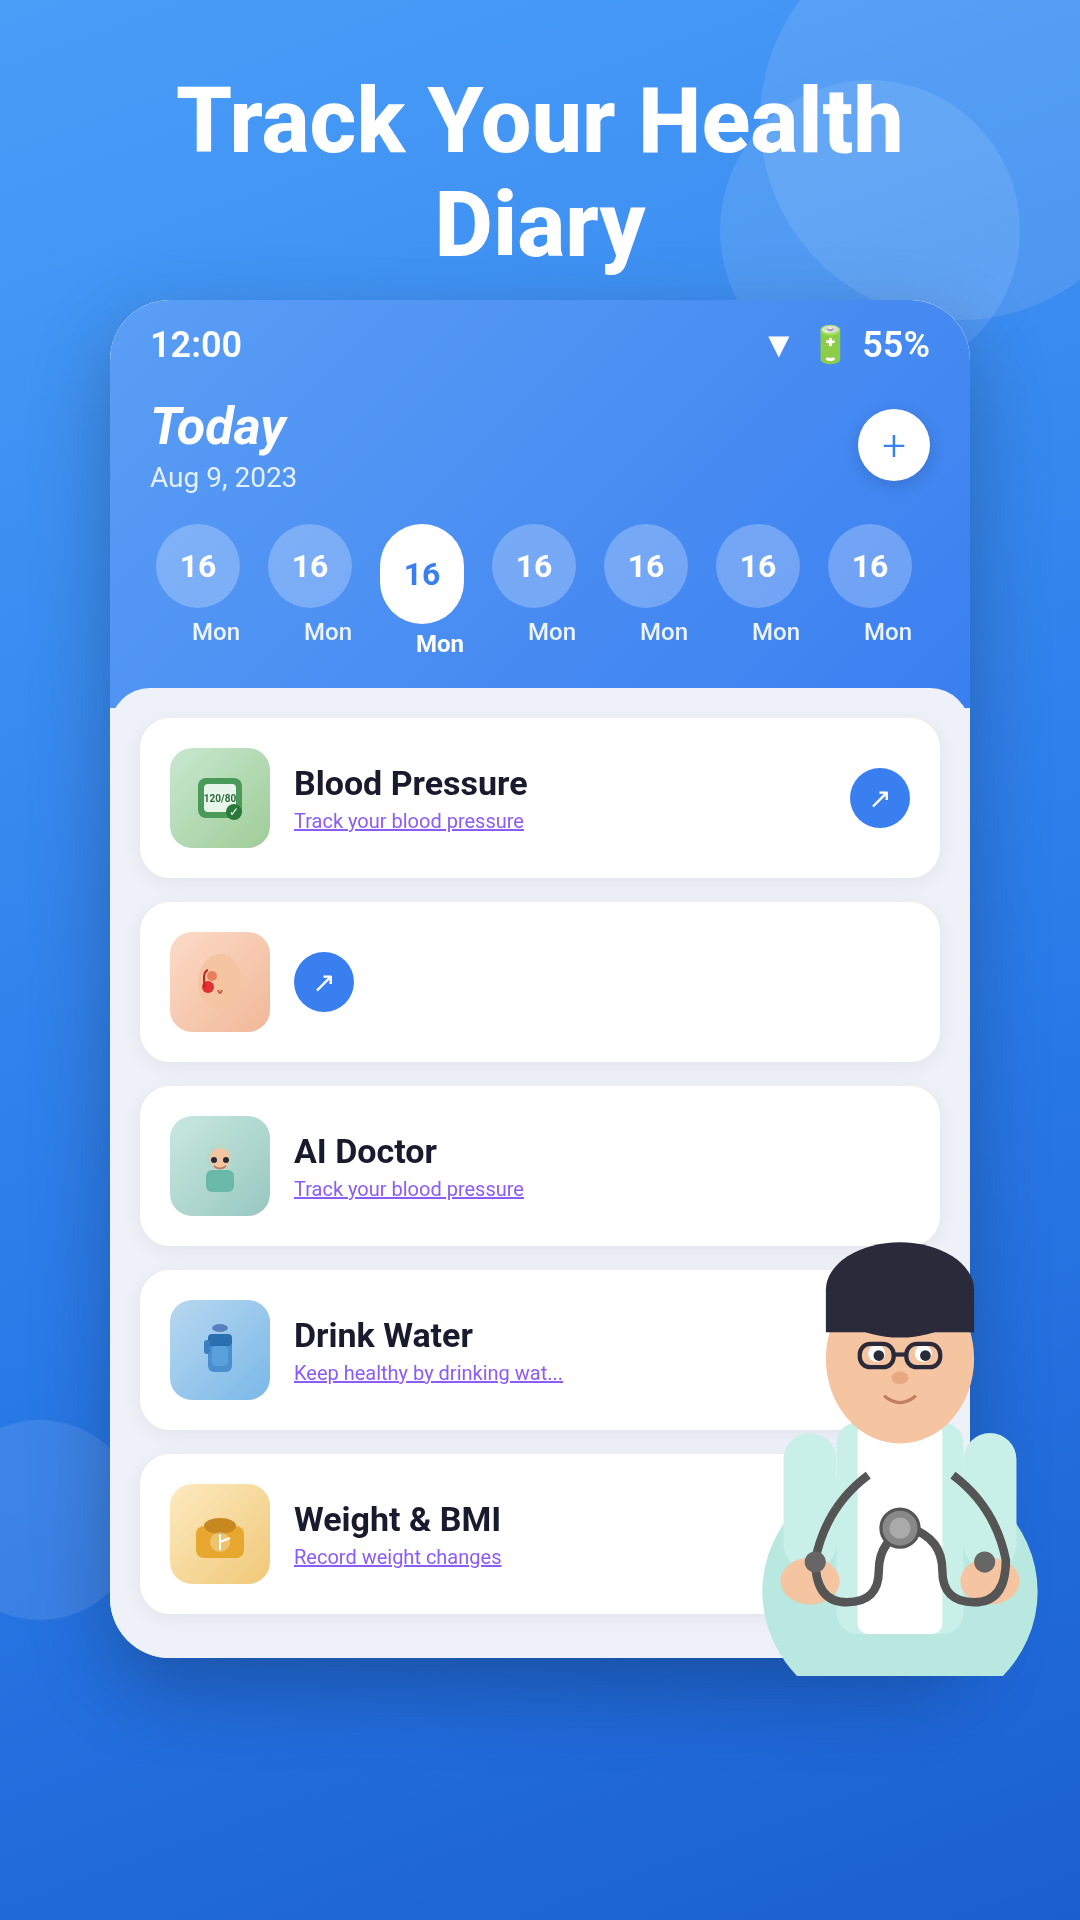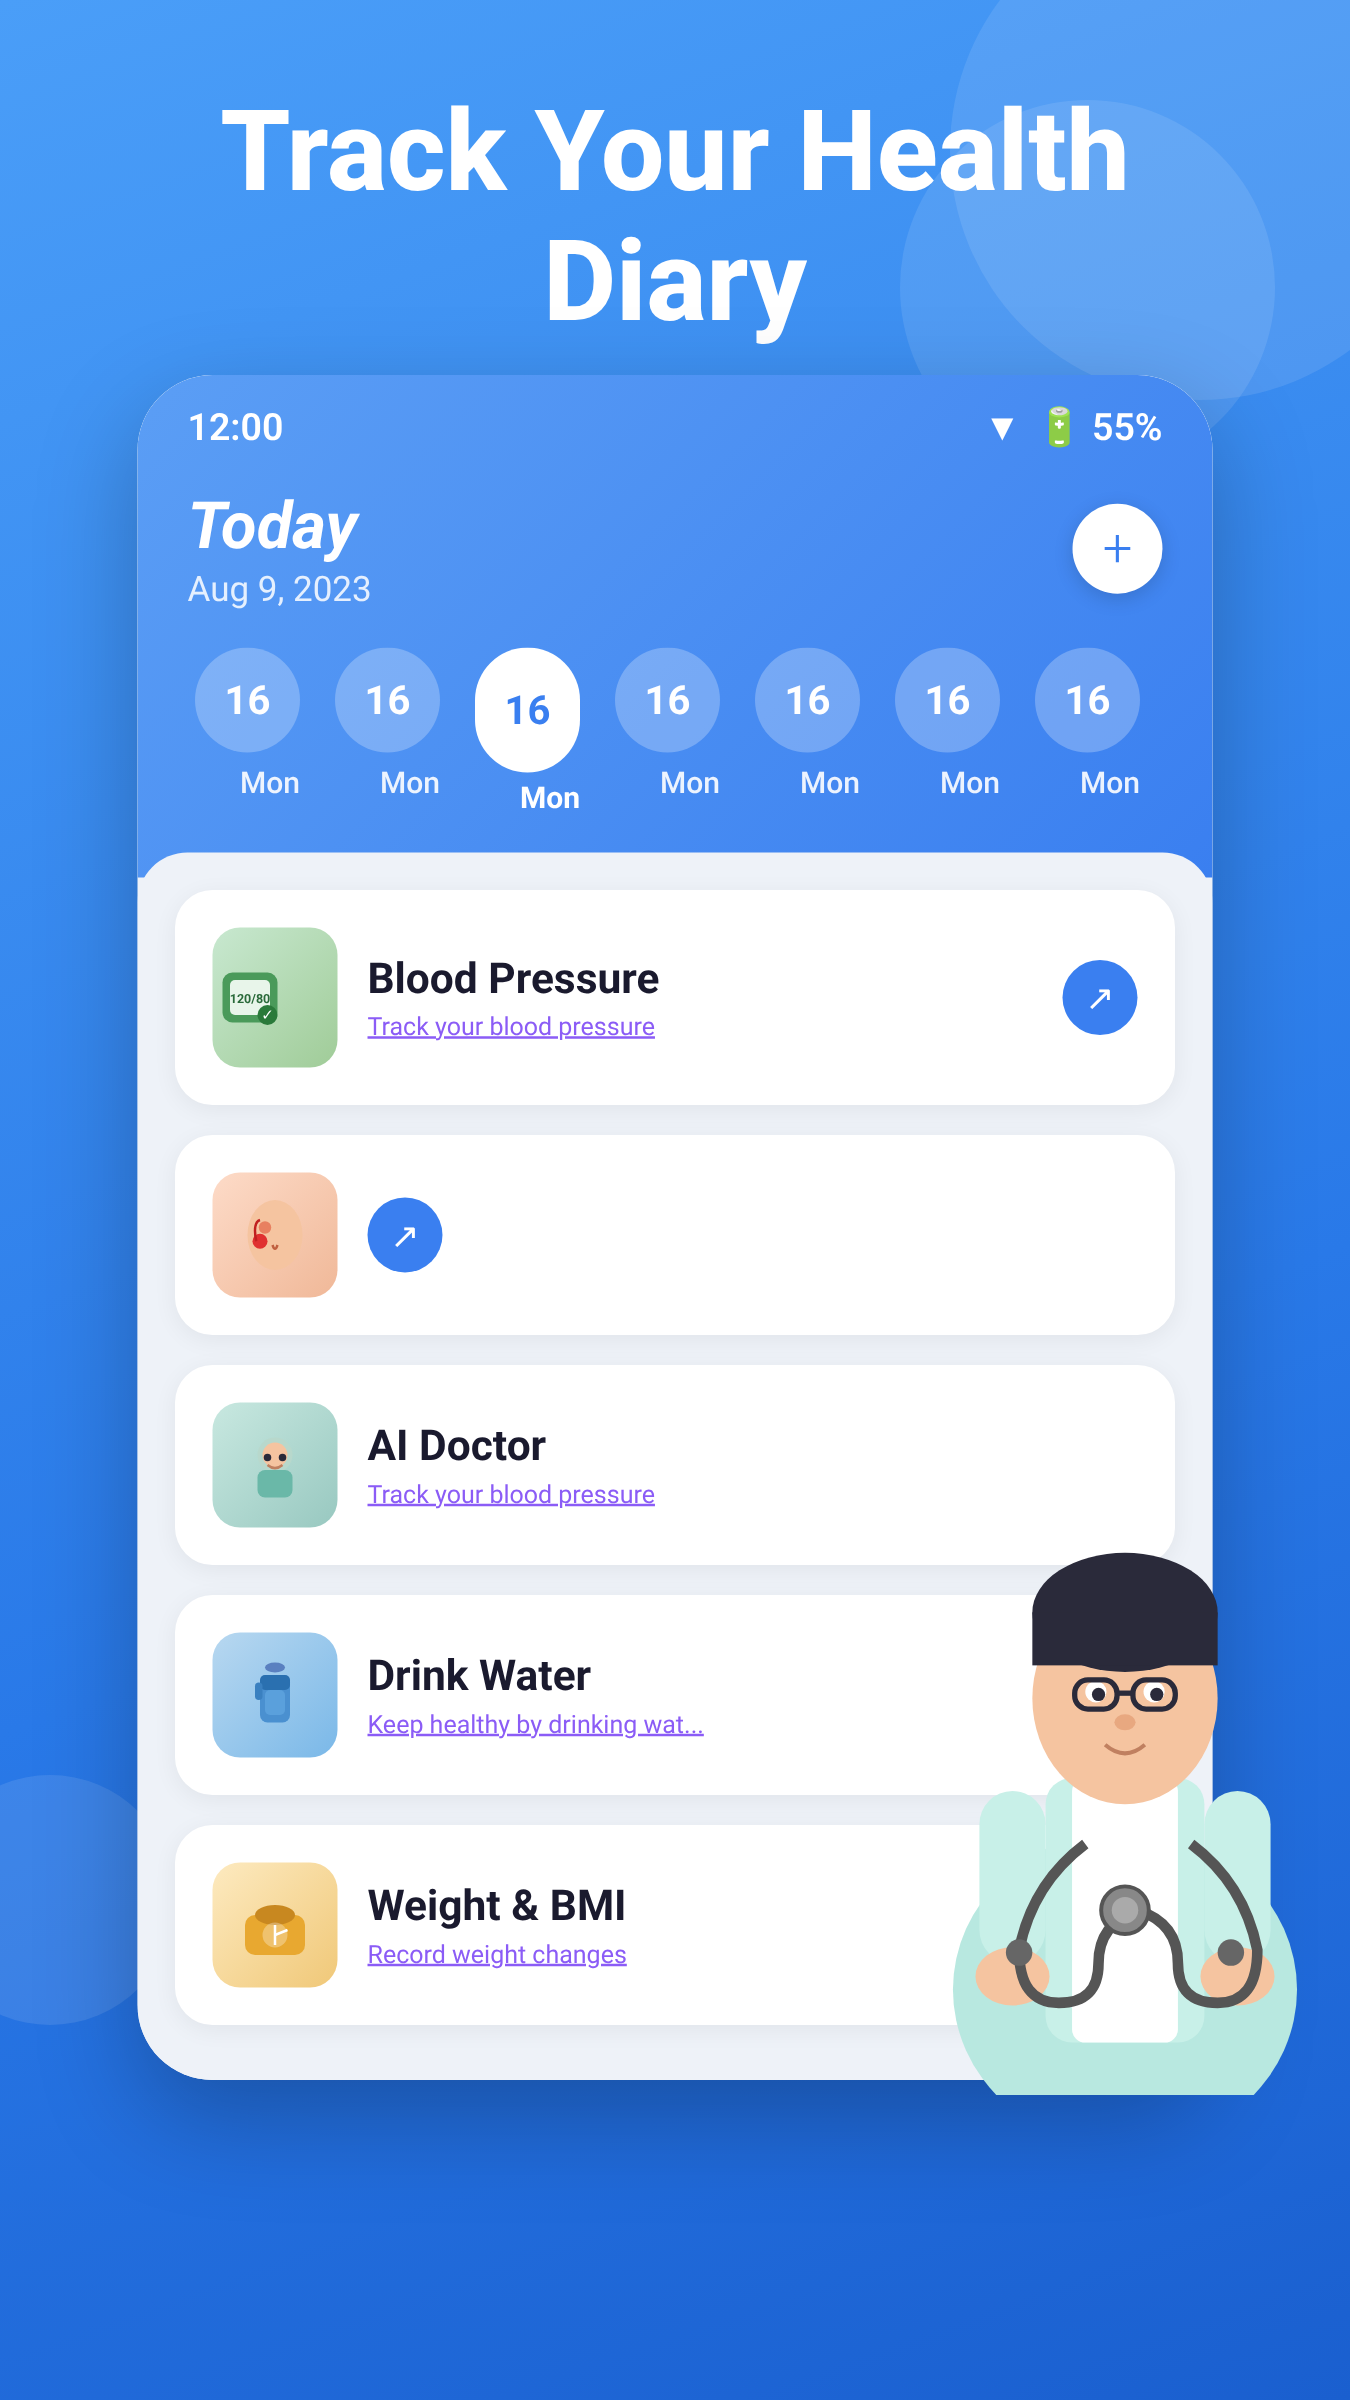--- a/index.html
+++ b/index.html
@@ -62,21 +62,21 @@
       border-radius: 60px 60px 0 0;
     }
 
     
     .status-bar {
       display: flex;
       justify-content: space-between;
       align-items: flex-end;
       padding: 24px 40px 10px 40px;
       color: white;
-      font-size: 30px;
+      font-size: 36px;
       font-weight: 600;
     }
 
     .status-right {
       display: flex;
       align-items: center;
       gap: 12px;
     }
 
     
@@ -227,26 +227,26 @@
       right: 0;
       bottom: 240px;
       width: 360px;
       z-index: 10;
     }
 
     
     .bp-icon-container {
       position: relative;
       width: 100px;
-      height: 112px;
+      height: 100px;
       border-radius: 22px;
       background: linear-gradient(135deg, #c8e8d0, #a0cc98);
       display: flex;
       align-items: center;
-      justify-content: flex-start;
+      justify-content: center;
       overflow: hidden;
     }
 
     .sugar-icon-container {
       position: relative;
       width: 100px;
       height: 100px;
       border-radius: 22px;
       background: linear-gradient(135deg, #fddbc8, #f0b898);
       display: flex;

